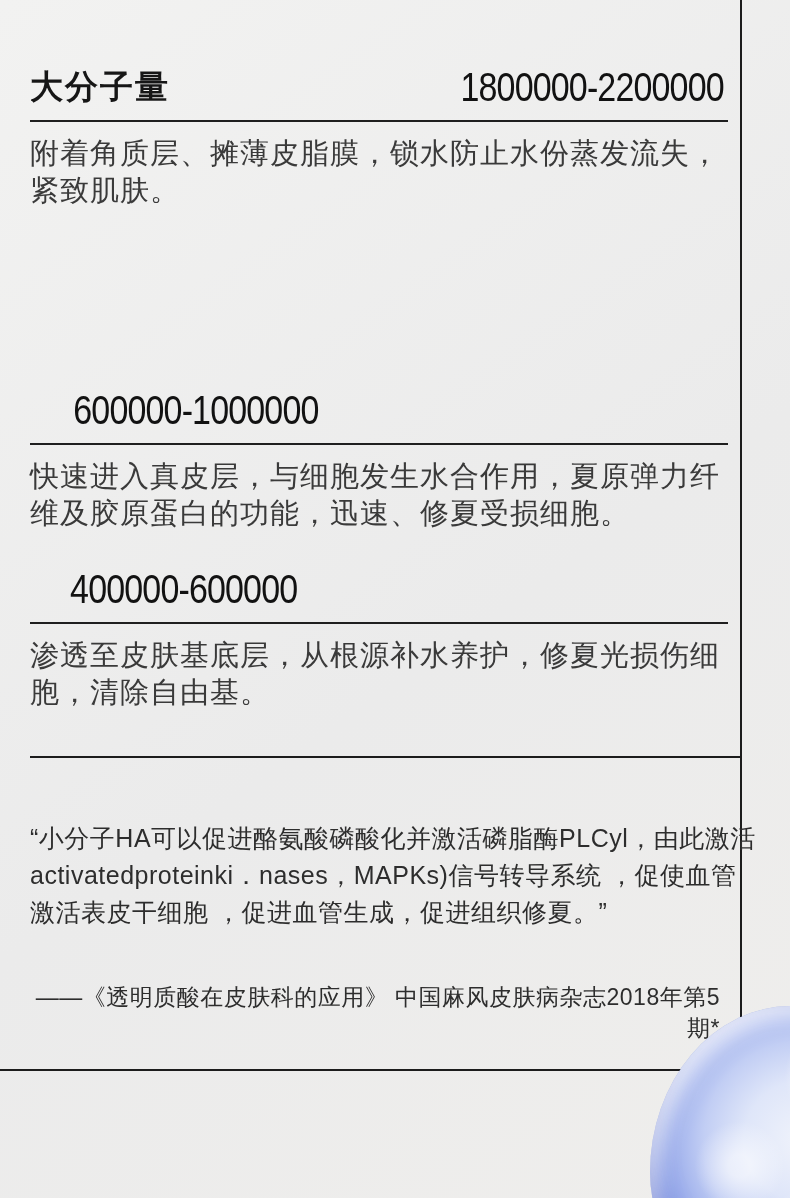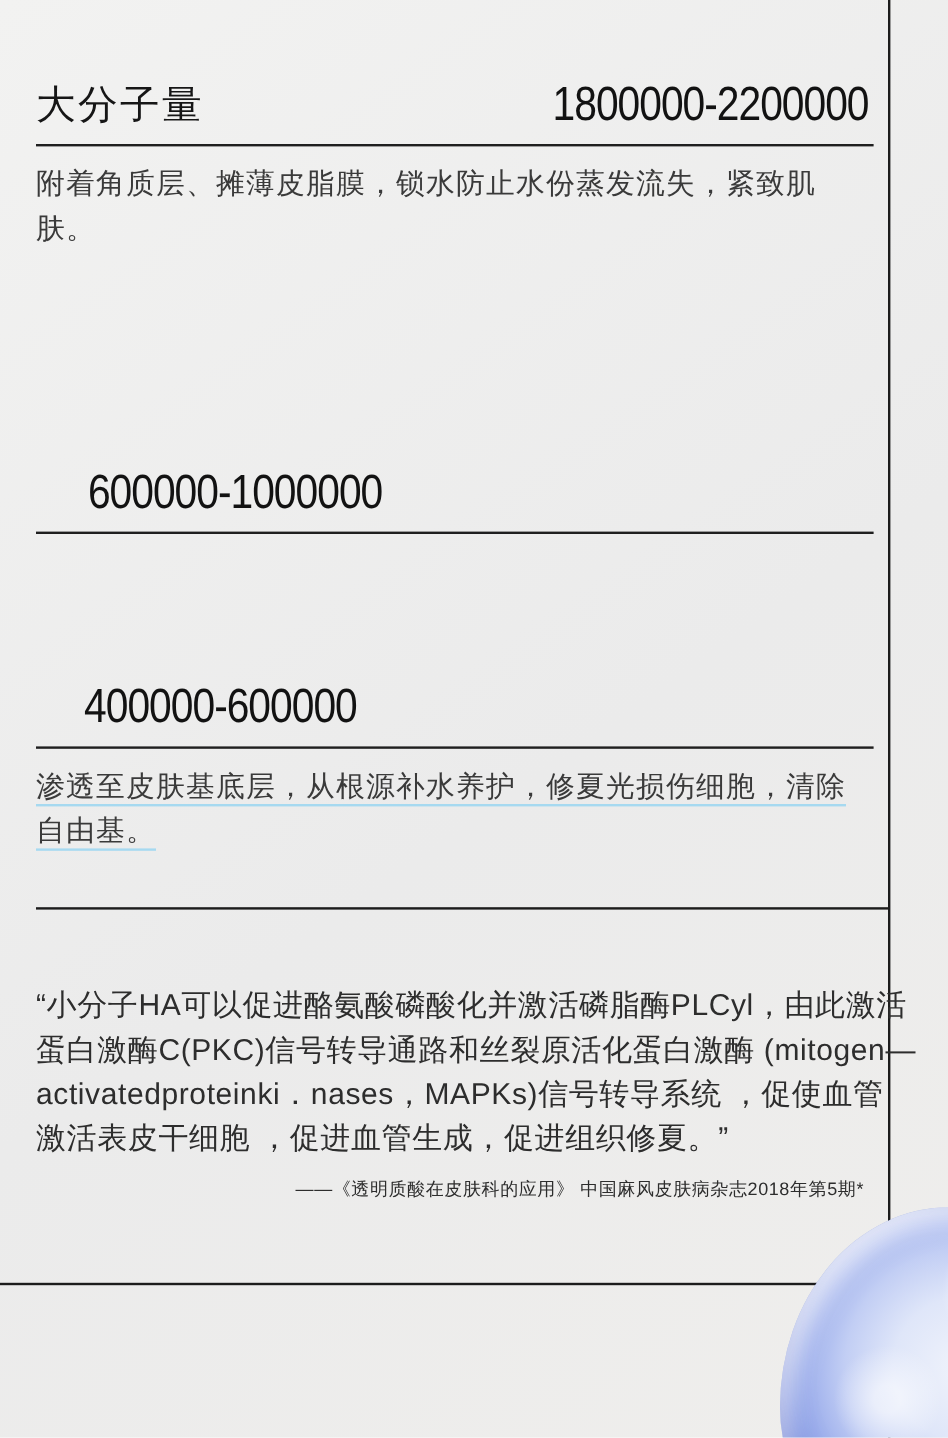--- a/index.html
+++ b/index.html
@@ -9,40 +9,39 @@
     background:linear-gradient(145deg,#f2f2f1 0%,#ebebeb 55%,#efeeec 100%);
     overflow:hidden;
     font-family:"Liberation Sans",sans-serif;
   }
   
   .vline{position:absolute;left:740px;top:0;width:2px;height:1198px;background:#1c1c1c;}
   .hline{position:absolute;left:0;top:1069px;width:790px;height:2px;background:#1c1c1c;}
 
   .section{position:absolute;left:30px;width:698px;}
   .sec-head{display:flex;justify-content:space-between;align-items:flex-end;height:44px;}
-  .sec-title{font-size:33px;color:#161616;letter-spacing:2px;font-weight:400;white-space:nowrap;}
+  .sec-title{font-size:33px;color:#161616;letter-spacing:2px;font-weight:700;white-space:nowrap;}
   .sec-range{
     font-size:40px;color:#121212;font-weight:400;letter-spacing:-1px;
     transform:scaleX(.85);transform-origin:right bottom;margin-right:4px;white-space:nowrap;
   }
   .sec-rule{margin:10px 0 0 0;border:none;border-top:2px solid #1f1f1f;width:100%;}
-  .sec-desc{margin:13px 0 0 0;font-size:24px;line-height:37px;color:#3a3a3a;letter-spacing:1px;}
+  .sec-desc{margin:13px 0 0 0;font-size:29px;line-height:37px;color:#3a3a3a;letter-spacing:1px;}
   .sec-desc.underlined{
-    text-decoration:underline;
     text-decoration-color:#a6d9f0;
     text-decoration-thickness:2px;
     text-underline-offset:7px;
   }
   .divider{position:absolute;left:30px;top:756px;width:710px;height:2px;background:#1c1c1c;}
 
   .quote{position:absolute;left:30px;top:820px;width:706px;}
   .quote-line{font-size:25px;line-height:37px;color:#2d2d2d;letter-spacing:0.5px;white-space:nowrap;}
   .citation{
     position:absolute;left:30px;top:982px;width:698px;
-    text-align:right;font-size:15px;color:#2d2d2d;letter-spacing:0.5px;padding-right:8px;box-sizing:border-box;
+    text-align:right;font-size:23px;color:#2d2d2d;letter-spacing:0.5px;padding-right:8px;box-sizing:border-box;
   }
 
   
   .blob{
     position:absolute;left:650px;top:1006px;width:320px;height:320px;
     border-radius:44% 56% 48% 52% / 52% 44% 56% 48%;
     background:
       radial-gradient(circle at 62% 22%, rgba(255,255,255,.95) 0 5%, rgba(255,255,255,0) 20%),
       radial-gradient(circle at 28% 50%, rgba(255,255,255,.55) 0 4%, rgba(255,255,255,0) 16%),
       radial-gradient(circle at 55% 72%, rgba(255,255,255,.5) 0 6%, rgba(255,255,255,0) 20%),
@@ -68,35 +67,35 @@
     <hr class="sec-rule">
     <p class="sec-desc">附着角质层、摊薄皮脂膜，锁水防止水份蒸发流失，紧致肌肤。</p>
   </div>
 
 
   <div class="section" style="top:389px">
     <div class="sec-head">
       <div class="sec-range">600000-1000000</div>
     </div>
     <hr class="sec-rule">
+    <p class="sec-desc">快速进入真皮层，与细胞发生水合作用，夏原弹力纤维及胶原蛋白的功能，迅速、修夏受损细胞。</p>
   </div>
 
   <div class="section" style="top:568px">
     <div class="sec-head">
       <div class="sec-range">400000-600000</div>
     </div>
     <hr class="sec-rule">
     <p class="sec-desc underlined">渗透至皮肤基底层，从根源补水养护，修夏光损伤细胞，清除自由基。</p>
   </div>
 
   <div class="divider"></div>
 
   <div class="quote">
     <div class="quote-line">“小分子HA可以促进酪氨酸磷酸化并激活磷脂酶PLCyl，由此激活</div>
-    <div class="quote-line">蛋白激酶C(PKC)信号转导通路和丝裂原活化蛋白激酶 (mitogen—</div>
     <div class="quote-line">activatedproteinki．nases，MAPKs)信号转导系统 ，促使血管</div>
     <div class="quote-line">激活表皮干细胞 ，促进血管生成，促进组织修夏。”</div>
   </div>
 
   <div class="citation">——《透明质酸在皮肤科的应用》 中国麻风皮肤病杂志2018年第5期*</div>
 
   <div class="blob"></div>
 
 </div>
 

